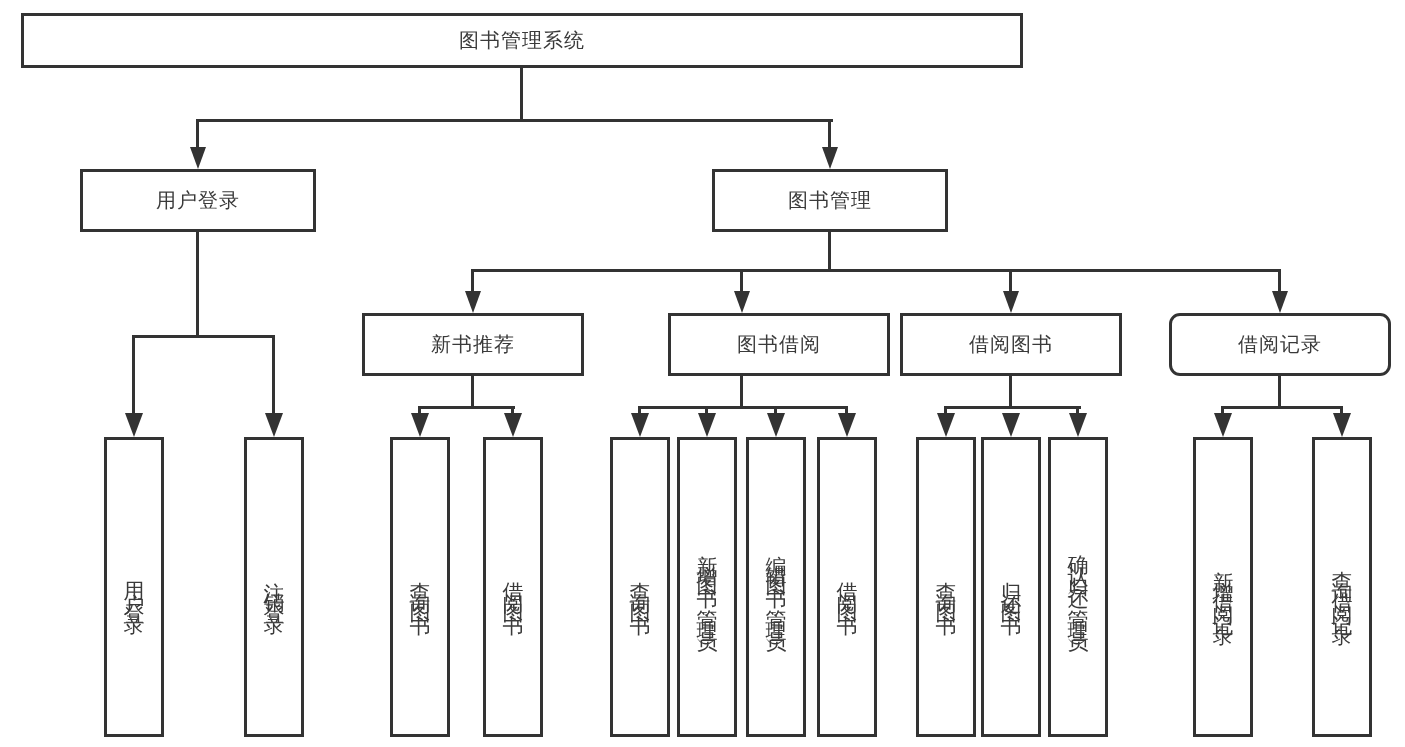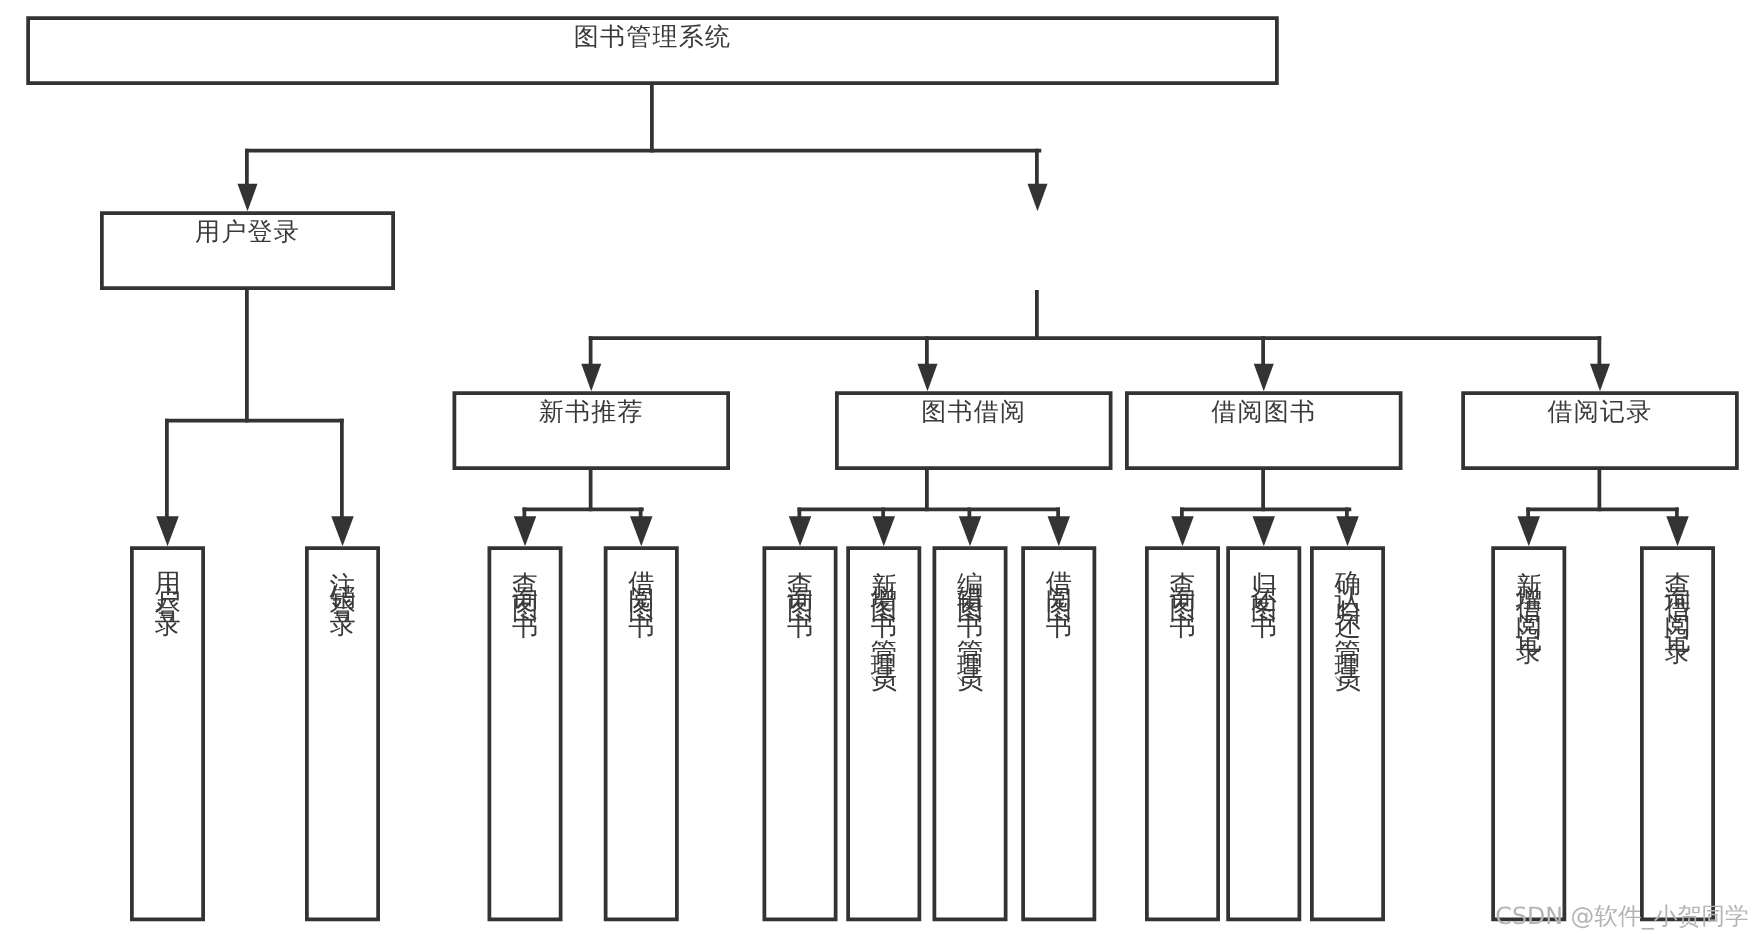--- a/index.html
+++ b/index.html
@@ -13,21 +13,21 @@
     position:relative;
     width:1405px;height:747px;
     background:#ffffff;
     overflow:hidden;
   }
   .box{
     position:absolute;
     box-sizing:border-box;
     border:3px solid var(--line);
     background:#ffffff;
-    display:flex;justify-content:center;
+    display:flex;align-items:center;justify-content:center;
     color:var(--text);
   }
   .hbox{font-size:20px;letter-spacing:1px;}
   .root{left:21px;top:13px;width:1002px;height:55px;}
   .lvl2{top:169px;width:236px;height:63px;}
   .lvl3{top:313px;width:222px;height:63px;}
   .vbox{top:437px;width:60px;height:300px;}
   .vtext{
     display:block;
     writing-mode:vertical-rl;
@@ -69,20 +69,23 @@
   <div class="vline" style="left:520px;top:68px;height:54px;"></div>
   <div class="hline" style="left:196px;top:119px;width:637px;"></div>
   <div class="vline" style="left:196px;top:119px;height:32px;"></div>
   <div class="vline" style="left:828px;top:119px;height:32px;"></div>
   <div class="arrow" style="left:190px;top:147px;"></div>
   <div class="arrow" style="left:822px;top:147px;"></div>
 
   <div class="box hbox lvl2" style="left:80px;">
     <span>用户登录</span>
   </div>
+  <div class="box hbox lvl2" style="left:712px;">
+    <span>图书管理</span>
+  </div>
 
   <div class="vline" style="left:196px;top:232px;height:106px;"></div>
   <div class="hline" style="left:132px;top:335px;width:143px;"></div>
   <div class="vline" style="left:132px;top:335px;height:82px;"></div>
   <div class="vline" style="left:272px;top:335px;height:82px;"></div>
   <div class="arrow big" style="left:125px;top:413px;"></div>
   <div class="arrow big" style="left:265px;top:413px;"></div>
 
   <div class="vline" style="left:828px;top:232px;height:40px;"></div>
   <div class="hline" style="left:471px;top:269px;width:810px;"></div>
@@ -97,21 +100,21 @@
 
   <div class="box hbox lvl3" style="left:362px;">
     <span>新书推荐</span>
   </div>
   <div class="box hbox lvl3" style="left:631px;margin-left:37px;">
     <span>图书借阅</span>
   </div>
   <div class="box hbox lvl3" style="left:900px;">
     <span>借阅图书</span>
   </div>
-  <div class="box hbox lvl3" style="left:1169px;">
+  <div class="box hbox lvl3" style="left:1169px;border-radius:11px;">
     <span>借阅记录</span>
   </div>
 
   <div class="vline" style="left:471px;top:376px;height:33px;"></div>
   <div class="hline" style="left:418px;top:406px;width:97px;"></div>
   <div class="vline" style="left:418px;top:406px;height:12px;"></div>
   <div class="vline" style="left:511px;top:406px;height:12px;"></div>
   <div class="arrow big" style="left:411px;top:413px;"></div>
   <div class="arrow big" style="left:504px;top:413px;"></div>
 
@@ -178,15 +181,14 @@
     <span class="vtext">确认归还（管理员）</span>
   </div>
 
   <div class="box vbox" style="left:1193px;">
     <span class="vtext">新增借阅记录</span>
   </div>
   <div class="box vbox" style="left:1312px;">
     <span class="vtext">查询借阅记录</span>
   </div>
 
-  <div class="watermark">CSDN @软件_小贺同学</div>
 
 </div>
 
 </body></html>

